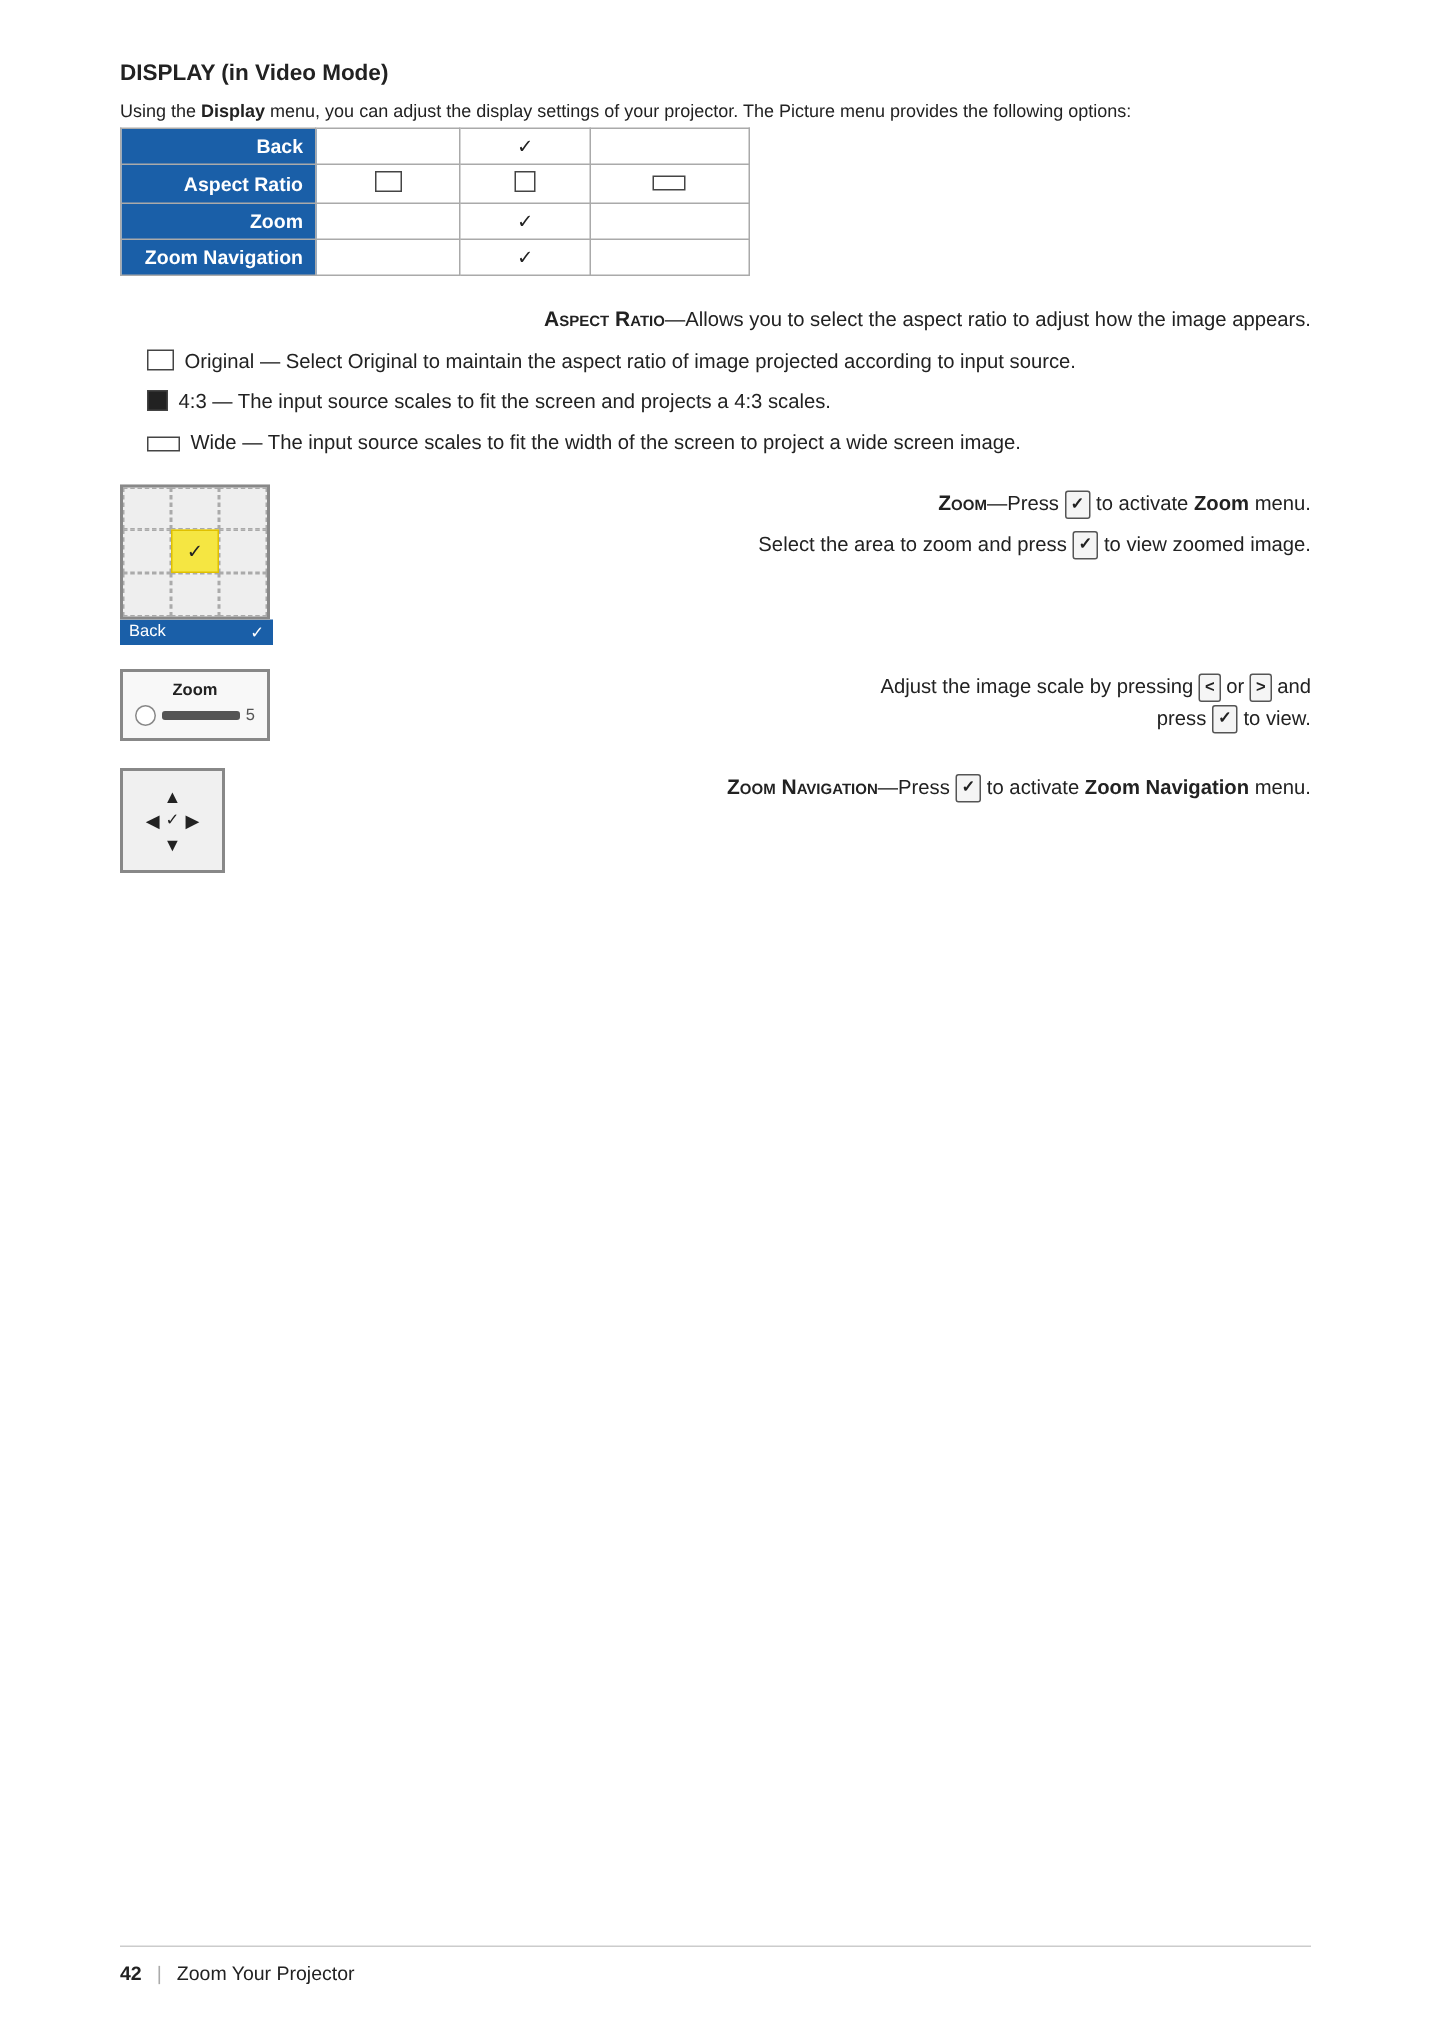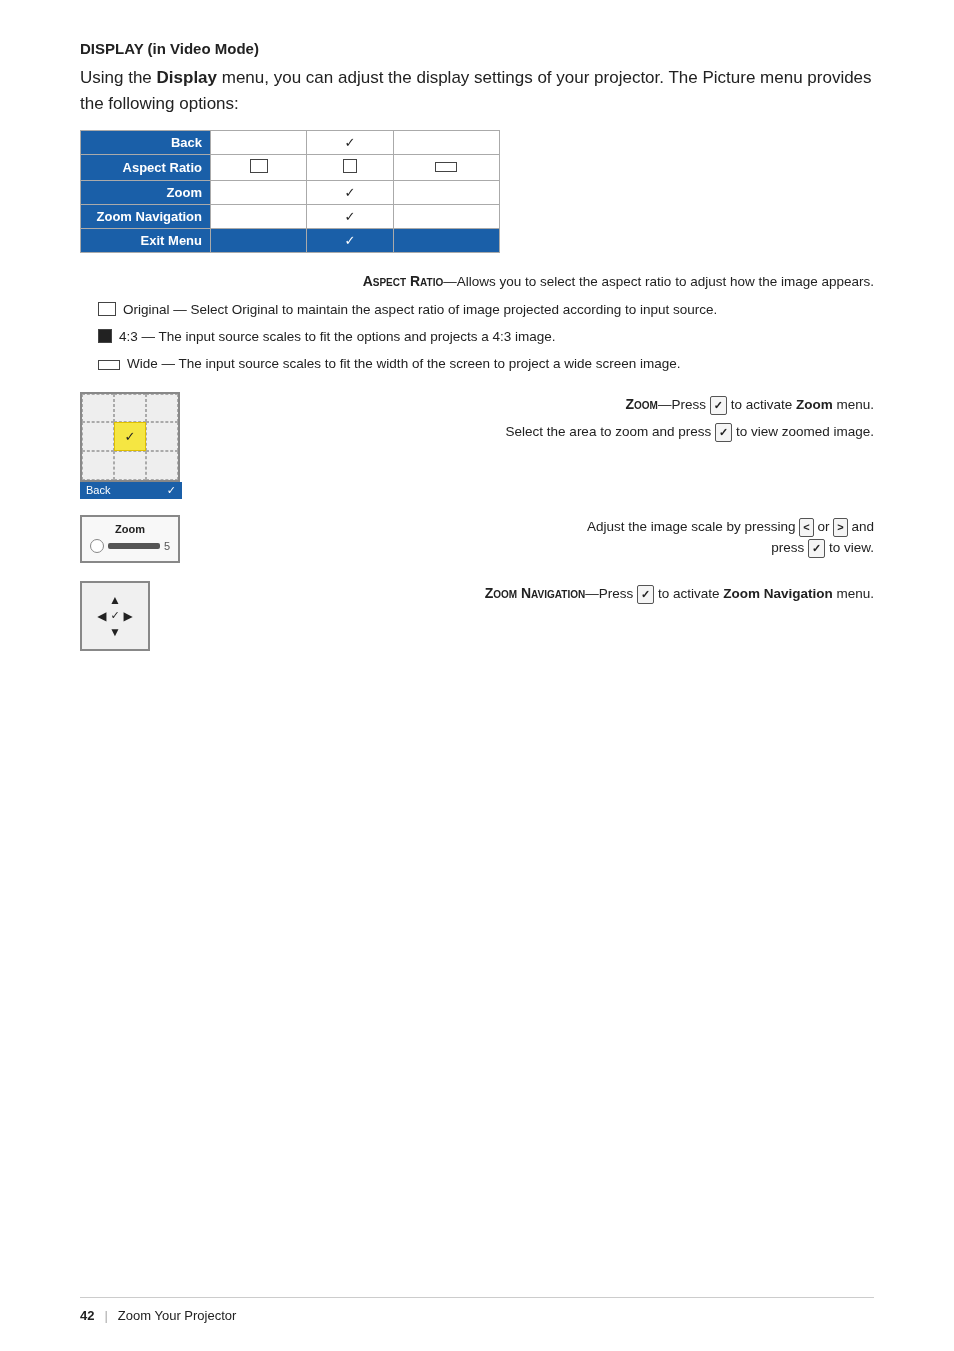--- a/index.html
+++ b/index.html
@@ -13,22 +13,22 @@
       padding: 40px 80px 60px 80px;
     }
 
     .section-title {
       font-weight: bold;
       font-size: 15px;
       margin-bottom: 8px;
     }
 
     .intro-text {
-      font-size: 17px;
-      margin-bottom: 14px;
+      font-size: 12px;
+      margin-bottom: 2px;
       line-height: 1.5;
     }
 
     
     .menu-table {
       border-collapse: collapse;
       margin-bottom: 18px;
       width: 420px;
     }
     .menu-table td, .menu-table th {
@@ -252,42 +252,36 @@
     <td class="label-col">Zoom</td>
     <td></td>
     <td><span class="check-icon">✓</span></td>
     <td></td>
   </tr>
   <tr>
     <td class="label-col">Zoom Navigation</td>
     <td></td>
     <td><span class="check-icon">✓</span></td>
     <td></td>
-  </tr>
-  <tr class="highlighted-row">
-    <td class="label-col" style="background:#1a5fa8;color:#fff;">Exit Menu</td>
-    <td style="background:#1a5fa8;"></td>
-    <td style="background:#1a5fa8;color:#fff;"><span class="check-icon">✓</span></td>
-    <td style="background:#1a5fa8;"></td>
   </tr>
 </tbody>
   </table>
 
 <div class="desc-section">
   <p class="desc-text">
     <span class="desc-heading">Aspect Ratio</span>—Allows you to select the aspect ratio to adjust how the image appears.
   </p>
   <ul class="bullet-list">
     <li>
       <span class="bullet-icon"><span class="small-rect rect-original"></span></span>
       <span>Original — Select Original to maintain the aspect ratio of image projected according to input source.</span>
     </li>
     <li>
       <span class="bullet-icon"><span class="small-rect rect-43" style="background:#222;"></span></span>
-      <span>4:3 — The input source scales to fit the options and projects a 4:3 image.</span>
+      <span>4:3 — The input source scales to fit the screen and projects a 4:3 scales.</span>
     </li>
     <li>
       <span class="bullet-icon"><span class="small-rect rect-wide"></span></span>
       <span>Wide — The input source scales to fit the width of the screen to project a wide screen image.</span>
     </li>
   </ul>
 </div>
 
 <div class="zoom-section">
 

